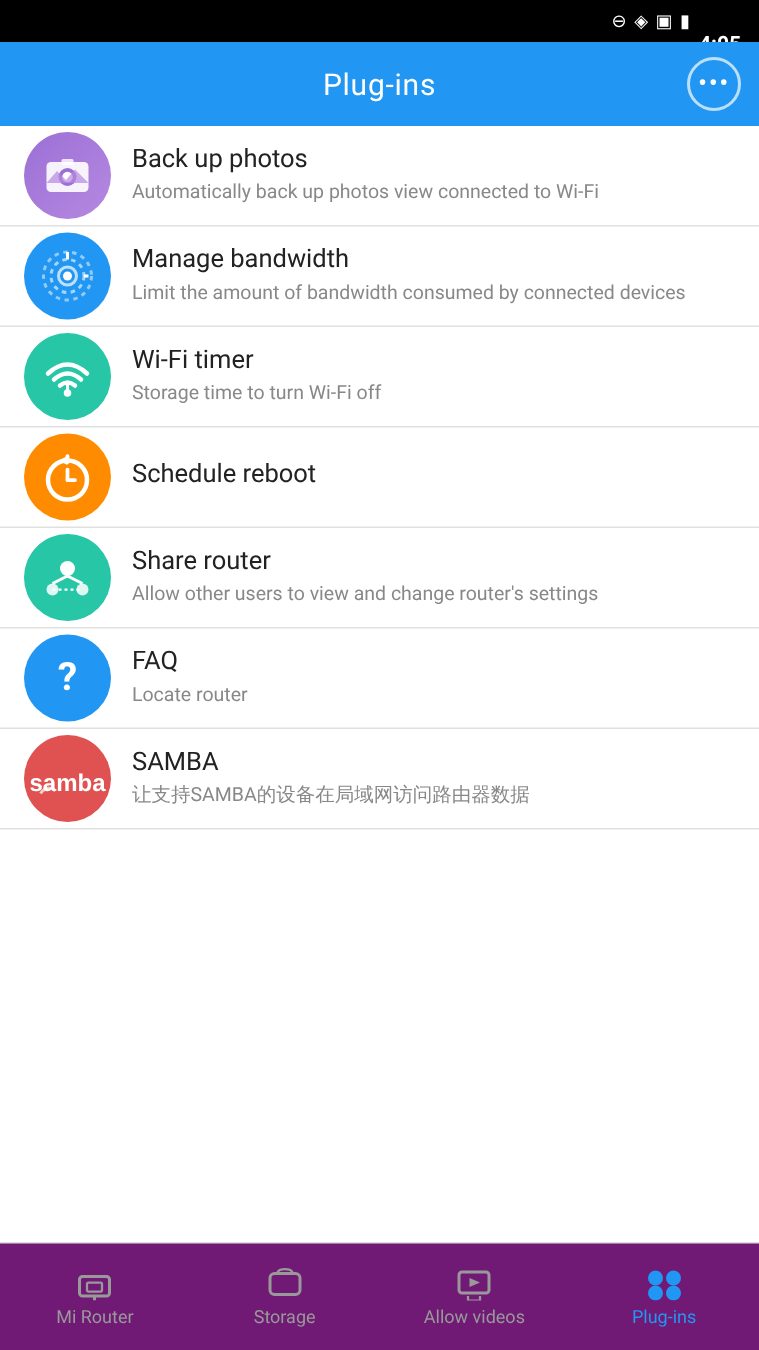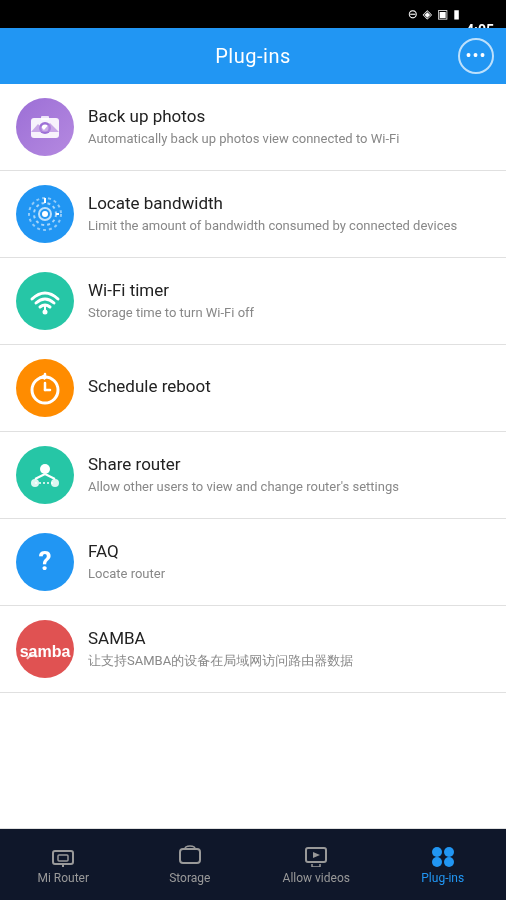--- a/index.html
+++ b/index.html
@@ -75,21 +75,21 @@
     }
 
     
     .plugin-list {
       width: 100%;
       background: #fff;
     }
     .plugin-item {
       display: flex;
       align-items: center;
-      padding: 14px 16px;
+      padding: 4px 16px;
       border-bottom: 1px solid #e0e0e0;
       cursor: pointer;
     }
     .plugin-icon {
       width: 58px;
       height: 58px;
       border-radius: 50%;
       flex-shrink: 0;
       margin-right: 14px;
       display: flex;
@@ -120,21 +120,21 @@
     .icon-share { background: #26c6a6; }
     .icon-faq { background: #2196F3; }
     .icon-samba { background: #e05252; }
 
     
     .bottom-nav {
       position: absolute;
       bottom: 0;
       width: 100%;
       height: 72px;
-      background: #0f172a;
+      background: #701a75;
       border-top: 1px solid #e0e0e0;
       display: flex;
       align-items: center;
     }
     .nav-item {
       flex: 1;
       display: flex;
       flex-direction: column;
       align-items: center;
       justify-content: center;
@@ -203,21 +203,21 @@
       <svg width="38" height="38" viewBox="0 0 38 38">
         <circle cx="19" cy="19" r="16" fill="none" stroke="white" stroke-width="2" opacity="0.5" stroke-dasharray="3 3"></circle>
         <circle cx="19" cy="19" r="11" fill="none" stroke="white" stroke-width="2" opacity="0.6" stroke-dasharray="3 3"></circle>
         <circle cx="19" cy="19" r="6" fill="none" stroke="white" stroke-width="2" opacity="0.7"></circle>
         <circle cx="19" cy="19" r="3" fill="white"></circle>
         <line x1="19" y1="3" x2="19" y2="8" stroke="white" stroke-width="2"></line>
         <line x1="33" y1="19" x2="30" y2="19" stroke="white" stroke-width="2"></line>
       </svg>
     </div>
     <div class="plugin-info">
-      <div class="plugin-title">Locate bandwidth</div>
+      <div class="plugin-title">Manage bandwidth</div>
       <div class="plugin-desc">Limit the amount of bandwidth consumed by connected devices</div>
     </div>
   </div>
 
   <div class="plugin-item">
     <div class="plugin-icon icon-wifi-timer">
       <svg width="36" height="36" viewBox="0 0 36 36">
         <path d="M5 16 Q18 4 31 16" fill="none" stroke="white" stroke-width="3" stroke-linecap="round"></path>
         <path d="M9 20 Q18 12 27 20" fill="none" stroke="white" stroke-width="3" stroke-linecap="round"></path>
         <path d="M13 24 Q18 20 23 24" fill="none" stroke="white" stroke-width="3" stroke-linecap="round"></path>

